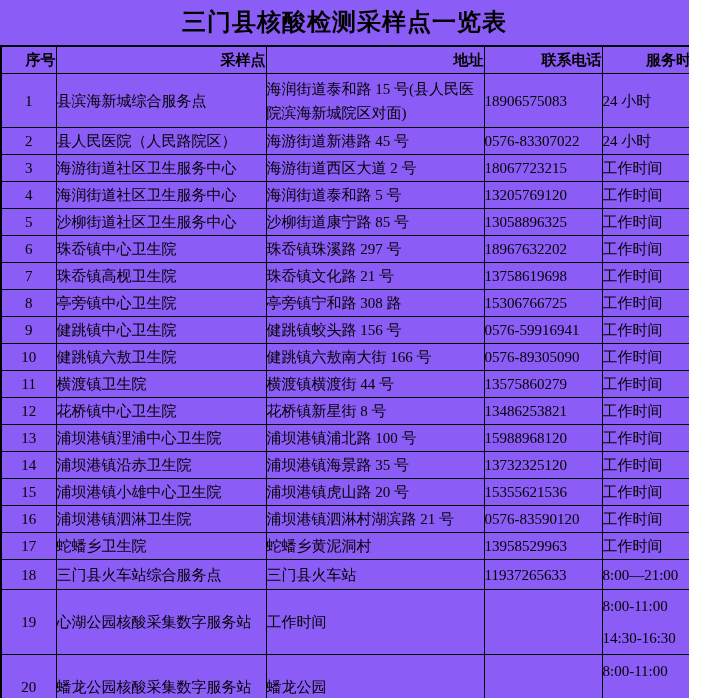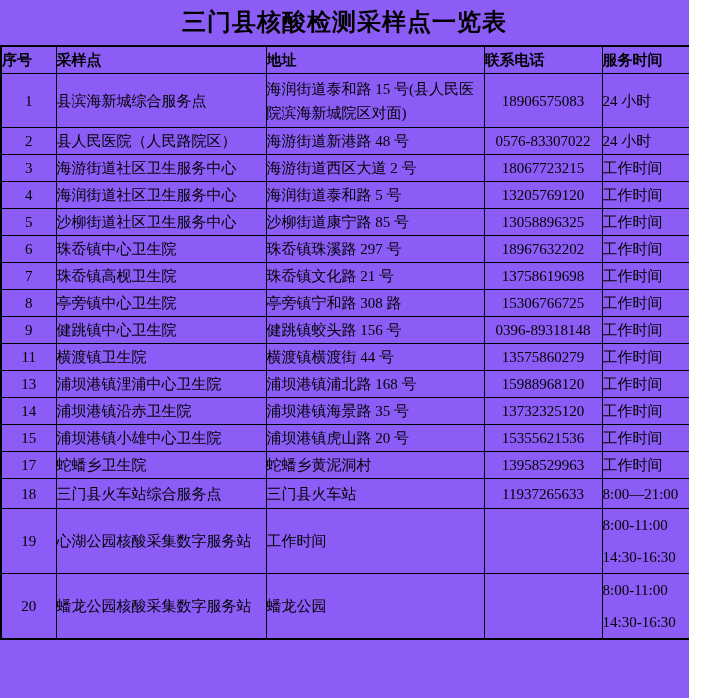--- a/index.html
+++ b/index.html
@@ -37,25 +37,25 @@
     border: 1.5px solid #000000;
     font-size: 15px;
     vertical-align: middle;
     overflow: hidden;
     padding: 0;
     line-height: 24px;
   }
   table.roster th {
     height: 26px;
     font-weight: bold;
-    text-align: left;
+    text-align: right;
   }
   td.c-no { text-align: center; }
   td.c-site, td.c-addr { text-align: left; padding-left: 7px; padding-right: 4px; }
-  td.c-phone { text-align: center; padding-left: 7px; padding-right: 2px; }
+  td.c-phone { text-align: left; padding-left: 7px; padding-right: 2px; }
   td.c-hours { text-align: left; padding-left: 9px; padding-right: 2px; white-space: pre-line; }
   tr.rh { height: 27px; }
   tr.r1 { height: 54px; }
   tr.r18 { height: 30px; }
   tr.r19 { height: 58px; }
   tr.r19 td.c-hours, tr.r20 td.c-hours { line-height: 32px; }
   tr.r20 { height: 55px; }
 </style>
 </head>
 <body>
@@ -84,21 +84,21 @@
       <tr class="r1">
         <td class="c-no">1</td>
         <td class="c-site">县滨海新城综合服务点</td>
         <td class="c-addr">海润街道泰和路 15 号(县人民医院滨海新城院区对面)</td>
         <td class="c-phone">18906575083</td>
         <td class="c-hours">24 小时</td>
       </tr>
       <tr class="rh">
         <td class="c-no">2</td>
         <td class="c-site">县人民医院（人民路院区）</td>
-        <td class="c-addr">海游街道新港路 48 号</td>
+        <td class="c-addr">海游街道新港路 45 号</td>
         <td class="c-phone">0576-83307022</td>
         <td class="c-hours">24 小时</td>
       </tr>
       <tr class="rh">
         <td class="c-no">3</td>
         <td class="c-site">海游街道社区卫生服务中心</td>
         <td class="c-addr">海游街道西区大道 2 号</td>
         <td class="c-phone">18067723215</td>
         <td class="c-hours">工作时间</td>
       </tr>
@@ -134,49 +134,70 @@
         <td class="c-no">8</td>
         <td class="c-site">亭旁镇中心卫生院</td>
         <td class="c-addr">亭旁镇宁和路 308 路</td>
         <td class="c-phone">15306766725</td>
         <td class="c-hours">工作时间</td>
       </tr>
       <tr class="rh">
         <td class="c-no">9</td>
         <td class="c-site">健跳镇中心卫生院</td>
         <td class="c-addr">健跳镇蛟头路 156 号</td>
-        <td class="c-phone">0396-89318148</td>
+        <td class="c-phone">0576-59916941</td>
+        <td class="c-hours">工作时间</td>
+      </tr>
+      <tr class="rh">
+        <td class="c-no">10</td>
+        <td class="c-site">健跳镇六敖卫生院</td>
+        <td class="c-addr">健跳镇六敖南大街 166 号</td>
+        <td class="c-phone">0576-89305090</td>
         <td class="c-hours">工作时间</td>
       </tr>
       <tr class="rh">
         <td class="c-no">11</td>
         <td class="c-site">横渡镇卫生院</td>
         <td class="c-addr">横渡镇横渡街 44 号</td>
         <td class="c-phone">13575860279</td>
         <td class="c-hours">工作时间</td>
       </tr>
       <tr class="rh">
+        <td class="c-no">12</td>
+        <td class="c-site">花桥镇中心卫生院</td>
+        <td class="c-addr">花桥镇新星街 8 号</td>
+        <td class="c-phone">13486253821</td>
+        <td class="c-hours">工作时间</td>
+      </tr>
+      <tr class="rh">
         <td class="c-no">13</td>
         <td class="c-site">浦坝港镇浬浦中心卫生院</td>
-        <td class="c-addr">浦坝港镇浦北路 168 号</td>
+        <td class="c-addr">浦坝港镇浦北路 100 号</td>
         <td class="c-phone">15988968120</td>
         <td class="c-hours">工作时间</td>
       </tr>
       <tr class="rh">
         <td class="c-no">14</td>
         <td class="c-site">浦坝港镇沿赤卫生院</td>
         <td class="c-addr">浦坝港镇海景路 35 号</td>
         <td class="c-phone">13732325120</td>
         <td class="c-hours">工作时间</td>
       </tr>
       <tr class="rh">
         <td class="c-no">15</td>
         <td class="c-site">浦坝港镇小雄中心卫生院</td>
         <td class="c-addr">浦坝港镇虎山路 20 号</td>
         <td class="c-phone">15355621536</td>
+        <td class="c-hours">工作时间</td>
+      </tr>
+      <tr class="rh">
+        <td class="c-no">16</td>
+        <td class="c-site">浦坝港镇泗淋卫生院</td>
+        <td class="c-addr">浦坝港镇泗淋村湖滨路 21 号</td>
+        <td class="c-phone">0576-83590120</td>
         <td class="c-hours">工作时间</td>
       </tr>
       <tr class="rh">
         <td class="c-no">17</td>
         <td class="c-site">蛇蟠乡卫生院</td>
         <td class="c-addr">蛇蟠乡黄泥洞村</td>
         <td class="c-phone">13958529963</td>
         <td class="c-hours">工作时间</td>
       </tr>
       <tr class="r18">

